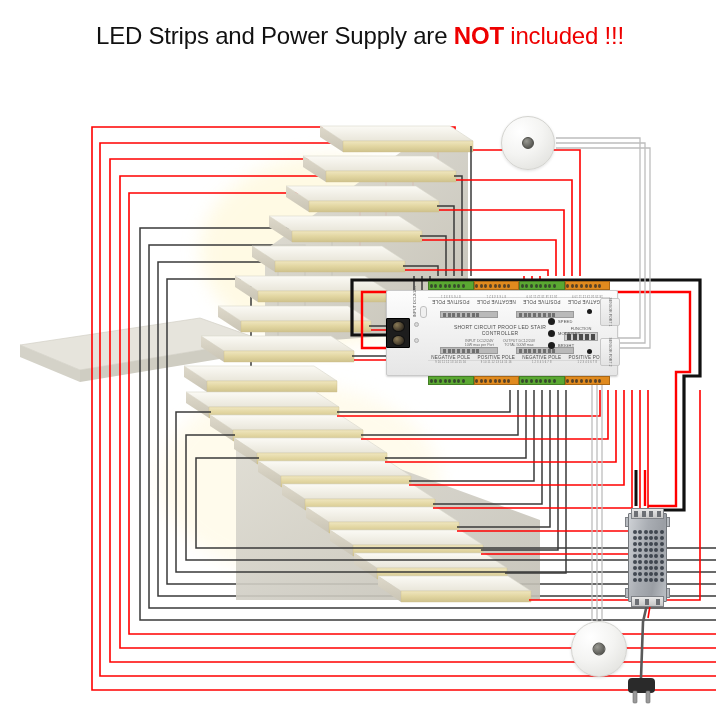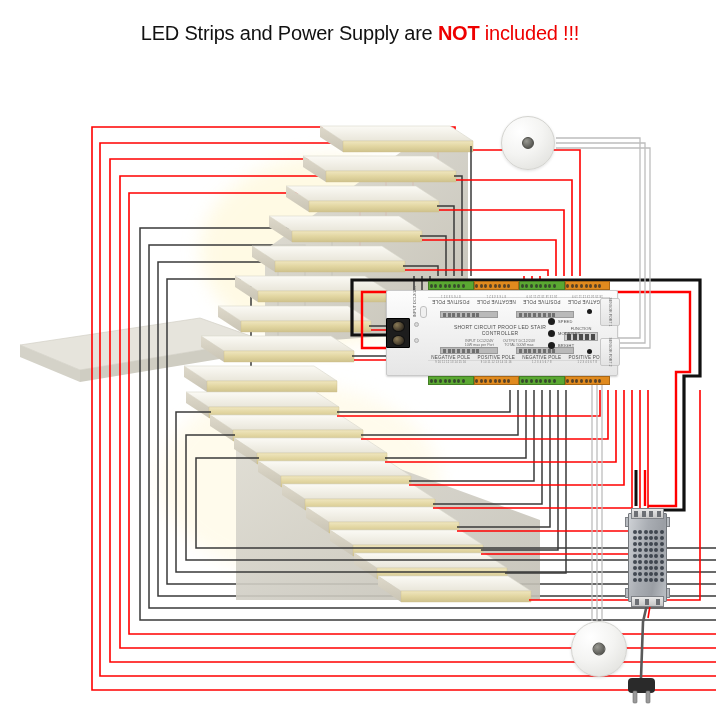--- a/index.html
+++ b/index.html
@@ -7,21 +7,21 @@
   body {
     width:720px; height:720px; background:#ffffff;
     font-family:"Liberation Sans", sans-serif;
     overflow:hidden; position:relative;
   }
   #stage { position:absolute; inset:0; width:720px; height:720px; }
 
   
   #heading {
     position:absolute; left:0; top:22px; width:720px;
-    text-align:center; font-size:20px; letter-spacing:-0.2px;
+    text-align:center; font-size:24px; letter-spacing:-0.2px;
     color:#111; white-space:nowrap;
   }
   #heading .warn { color:#ee0000; font-weight:bold; }
   #heading .warn2 { color:#ee0000; font-weight:normal; }
 
   
   #art { position:absolute; left:0; top:0; width:720px; height:720px; }
 
   
   #controller {

